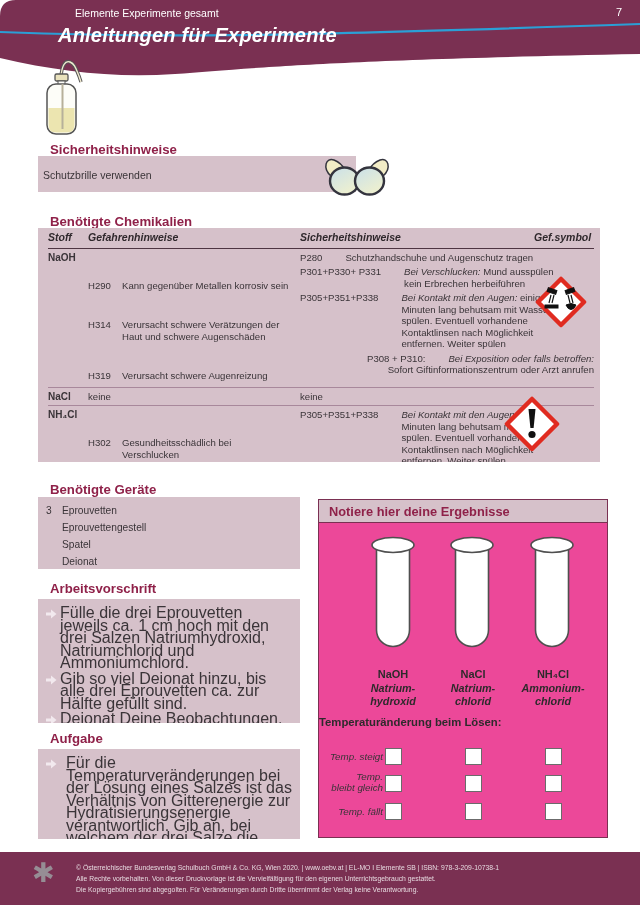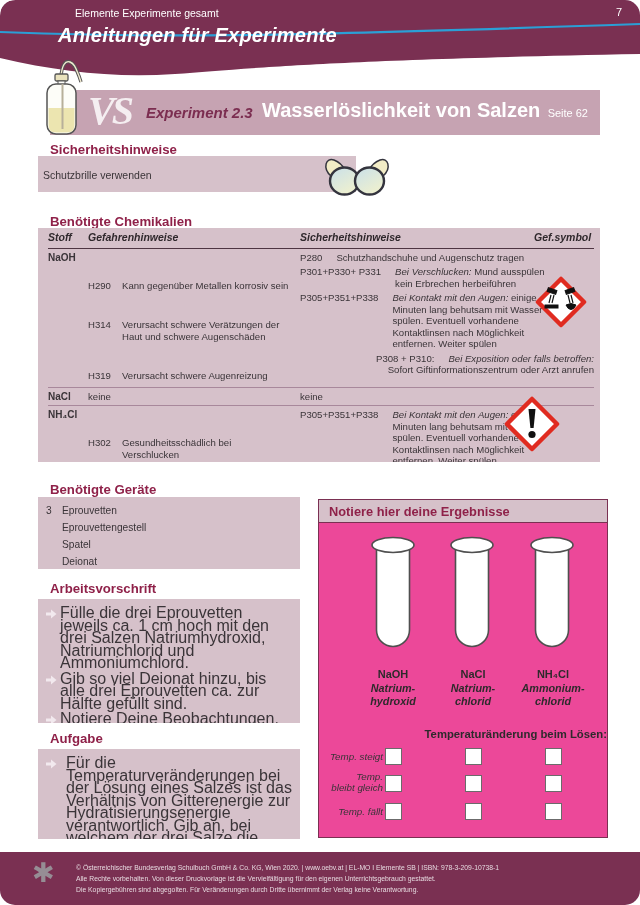--- a/index.html
+++ b/index.html
@@ -1,17 +1,17 @@
 <!DOCTYPE html>
 <html style="--maroon: #7a3052; --band-pink: #c6a3b2; --panel-pink: #d6c1ca; --heading: #8f2149;"><head>
 <meta charset="utf-8">
 <style>
   html,body{margin:0;padding:0;background:#fff;}
   .page{position:relative;width:640px;height:905px;background:#fff;overflow:hidden;
-        font-family:"Liberation Sans",sans-serif;color:#3a3438;border-radius:15px;}
+        font-family:"Liberation Sans",sans-serif;color:#3a3438;}
   
   .banner{position:absolute;left:0;top:0;width:640px;height:100px;}
   .banner svg{position:absolute;left:0;top:0;}
   .series{position:absolute;left:75px;top:7px;font-size:10.5px;color:#fff;}
   .pagenum{position:absolute;right:18px;top:6px;font-size:11px;color:#fff;}
   .main-title{position:absolute;left:58px;top:24px;font-size:20px;font-weight:bold;font-style:italic;color:#fff;letter-spacing:.2px;}
   
   .exp-band{position:absolute;left:50px;top:90px;width:550px;height:45px;background:var(--band-pink,#c6a3b2);}
   .vs-badge{position:absolute;left:38px;top:-3px;font-family:"Liberation Serif",serif;font-style:italic;font-weight:bold;
             font-size:40px;color:rgba(255,255,255,.82);letter-spacing:-3px;}
@@ -36,21 +36,21 @@
   .chem-head .c4{width:60px;flex:none;text-align:left;}
   .chem-row{display:flex;padding:3px 0;}
   .chem-row.sep{border-top:1px solid #a8889b;}
   .sub{width:40px;flex:none;font-weight:bold;font-size:10px;}
   .hazards{width:212px;flex:none;}
   .h-entry{display:flex;margin-bottom:2px;margin-top:28px;}
   .h-code{width:34px;flex:none;}
   .h-text{flex:1;max-width:168px;}
   .precs{flex:1;}
   .p-entry{display:flex;margin-bottom:3px;}
-  .p-code{margin-right:14px;white-space:nowrap;}
+  .p-code{margin-right:23px;white-space:nowrap;}
   .p-entry.narrow .p-text{max-width:150px;}
   .lead{font-style:italic;}
   .p-full{display:block;margin-bottom:2px;text-align:right;}
   .p-cont{padding-left:80px;white-space:nowrap;}
   .ghs{position:absolute;}
   
   .equip-band{left:38px;top:497px;width:262px;height:72px;padding-top:5px;box-sizing:border-box;}
   .equip-row{display:flex;font-size:10.2px;line-height:17px;}
   .equip-row .qty{width:16px;flex:none;text-align:left;padding-left:8px;}
   
@@ -62,21 +62,21 @@
   
   .results{position:absolute;left:318px;top:499px;width:290px;height:339px;background:#ec4899;
            border:1.6px solid var(--maroon,#7a3052);box-sizing:border-box;}
   .res-head{height:23px;background:var(--panel-pink,#d6c1ca);border-bottom:1.4px solid var(--maroon,#7a3052);
             font-size:12.8px;font-weight:bold;color:var(--heading,#8f2149);padding:4px 0 0 10px;box-sizing:border-box;}
   .tubes{position:absolute;left:0;top:30px;}
   .tube-labels{position:absolute;left:34px;top:168px;display:flex;}
   .tube-cell{width:80px;text-align:center;}
   .t-formula{font-size:11px;font-weight:bold;color:#2e2a2c;}
   .t-name{font-size:10.8px;font-weight:bold;font-style:italic;line-height:13px;color:#2e2a2c;margin-top:2px;}
-  .temp-head{position:absolute;left:0;top:228px;width:100%;text-align:right;font-size:11.3px;font-weight:bold;color:#2e2a2c;}
+  .temp-head{position:absolute;left:0;top:216px;width:100%;text-align:left;font-size:11.3px;font-weight:bold;color:#2e2a2c;}
   .cb-row{position:absolute;left:0;width:100%;height:20px;}
   .cb-label{position:absolute;left:0;width:64px;text-align:right;font-size:9.8px;font-style:italic;line-height:10.5px;color:#3a3438;}
   .cb{position:absolute;width:15px;height:15px;border:1.7px solid #6b6b6b;background:#fff;}
   
   .footer{position:absolute;left:0;top:852px;width:640px;height:53px;background:var(--maroon,#7a3052);}
   .f-logo{position:absolute;left:32px;top:5px;font-size:27px;color:#968d95;}
   .f-lines{position:absolute;left:76px;top:10px;font-size:6.8px;line-height:11px;color:#e6d9df;}
 </style>
 </head>
 <body>
@@ -86,26 +86,20 @@
   <div class="banner">
     <svg width="640" height="100">
       <path d="M0 58 C 60 72, 115 78, 175 74 C 245 69, 320 60, 640 54 L 640 0 L 16 0 Q 0 0, 0 16 Z" fill="#7a3052"></path>
       <path d="M0 32 C 150 38, 260 37, 640 24" fill="none" stroke="#2b9fd6" stroke-width="2.2"></path>
     </svg>
     <div class="series">Elemente Experimente gesamt</div>
     <div class="pagenum">7</div>
     <div class="main-title">Anleitungen für Experimente</div>
   </div>
 
-  <div class="exp-band">
-    <div class="vs-badge">VS</div>
-    <div class="exp-label">Experiment  2.3</div>
-    <div class="exp-title">Wasserlöslichkeit von Salzen</div>
-    <div class="exp-page">Seite 62</div>
-  </div>
 
   <svg class="bottle" width="58" height="82" viewBox="0 0 58 82">
     <path d="M27 20 C 28 10, 31 4, 36 6 C 41 8, 42 13, 45 20 L 47 26" fill="none" stroke="#555" stroke-width="3.4"></path>
     <path d="M27 20 C 28 10, 31 4, 36 6 C 41 8, 42 13, 45 20 L 47 26" fill="none" stroke="#f0ead0" stroke-width="1.4"></path>
     <rect x="21" y="18" width="13" height="7" rx="1.5" fill="#e9e2bd" stroke="#555" stroke-width="1.3"></rect>
     <rect x="24" y="25" width="7" height="3.5" fill="#fdfdf8" stroke="#555" stroke-width="1"></rect>
     <rect x="13" y="28" width="29" height="50" rx="9" fill="#fdfdf8" stroke="#555" stroke-width="1.5"></rect>
     <path d="M14.5 52 h26 v17 q0 7.5 -7.5 7.5 h-11 q-7.5 0 -7.5 -7.5 z" fill="#ece5b0"></path>
     <line x1="28.5" y1="28" x2="28.5" y2="73" stroke="#b7b09a" stroke-width="2"></line>
   </svg>
@@ -255,21 +249,21 @@
             <rect x="0" y="3.5" width="5" height="3" fill="#f2e9ee"></rect>
             <polygon points="5,0.5 10.5,5 5,9.5" fill="#f2e9ee"></polygon>
           </svg></span>
       <span class="txt">Gib so viel Deionat hinzu, bis alle drei Eprouvetten ca. zur Hälfte gefüllt sind.</span>
       </div>
     <div class="step">
       <span class="arr"><svg width="11" height="10">
             <rect x="0" y="3.5" width="5" height="3" fill="#f2e9ee"></rect>
             <polygon points="5,0.5 10.5,5 5,9.5" fill="#f2e9ee"></polygon>
           </svg></span>
-      <span class="txt">Notiere Deine Beobachtungen.</span>
+      <span class="txt">Deionat Deine Beobachtungen.</span>
       </div>
   </div>
 
   <div class="sec-h" style="top:731px">Aufgabe</div>
   <div class="band task-band">
     <div class="step">
       <span class="arr"><svg width="11" height="10">
             <rect x="0" y="3.5" width="5" height="3" fill="#f2e9ee"></rect>
             <polygon points="5,0.5 10.5,5 5,9.5" fill="#f2e9ee"></polygon>
           </svg></span>

